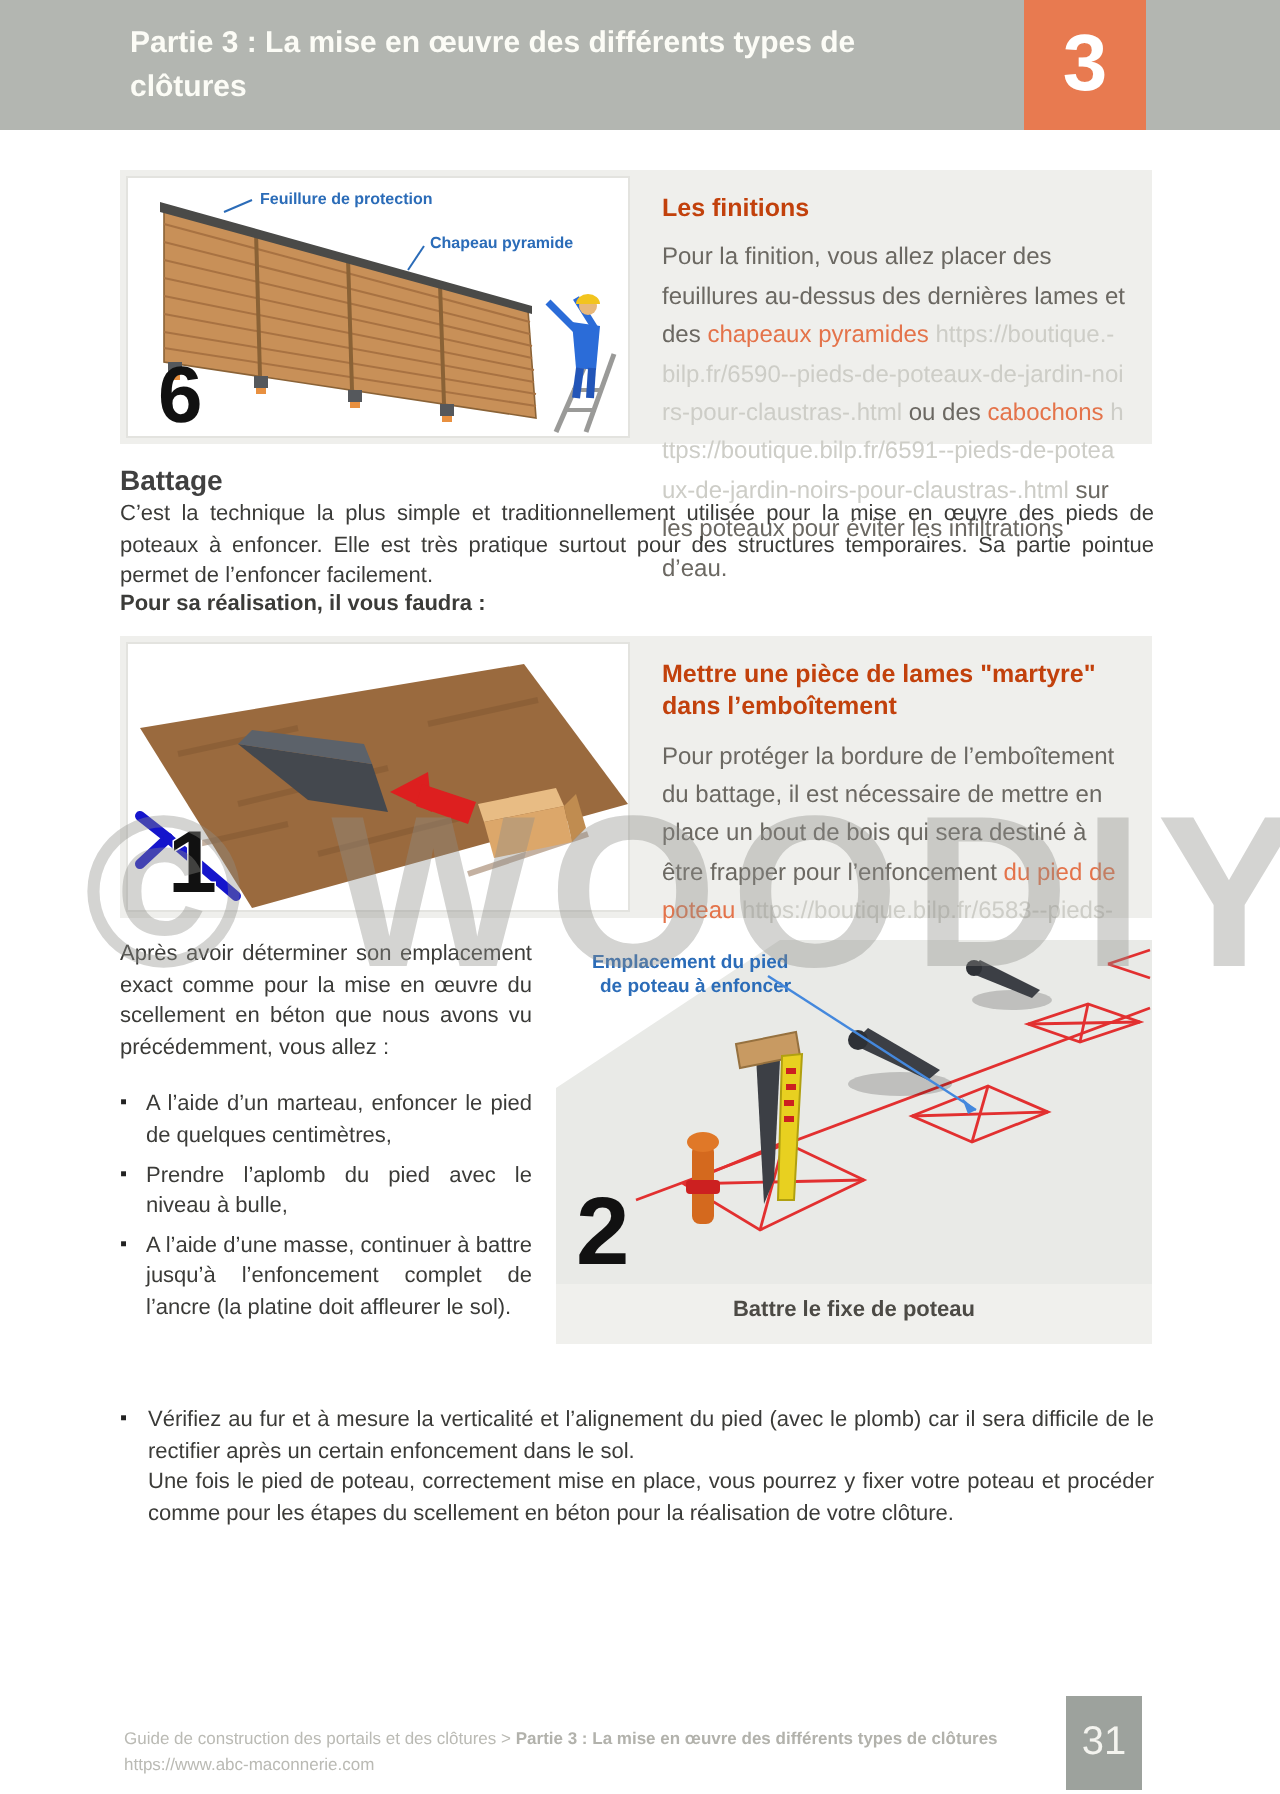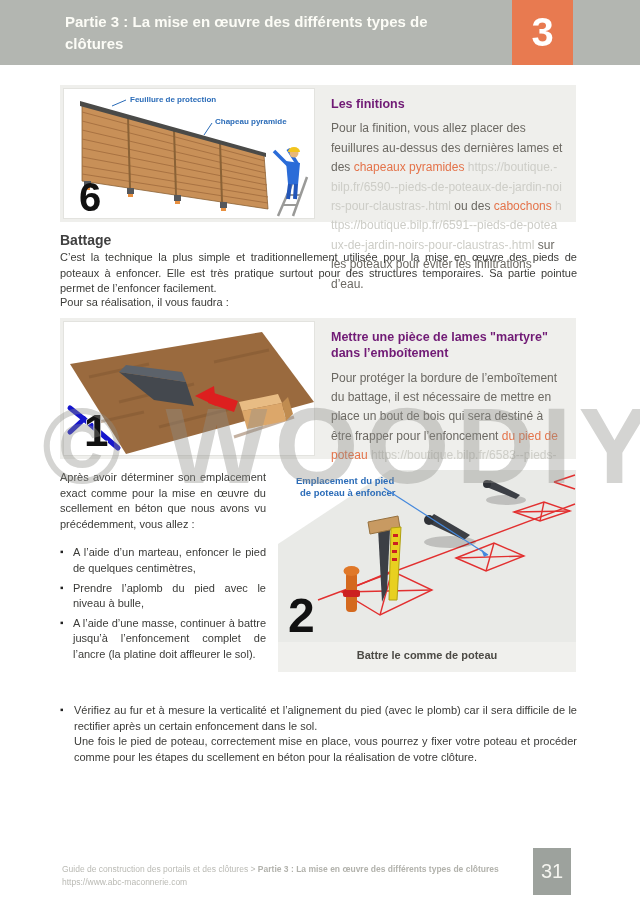--- a/index.html
+++ b/index.html
@@ -22,21 +22,21 @@
   
   .panel{
     position:absolute;left:60px;width:516px;background:#efefec;
     display:flex;align-items:stretch;
   }
   .panel-img{
     background:#7dd3fc;border:1px solid #e3e3df;margin:3px;flex:0 0 250px;
     display:flex;align-items:center;justify-content:center;overflow:hidden;
   }
   .panel-text{flex:1;padding:9px 13px 8px 13px;}
-  .panel-heading{font-size:12.5px;font-weight:bold;color:#701a75;margin:2px 0 7px 0;line-height:1.3;}
+  .panel-heading{font-size:12.5px;font-weight:bold;color:#c2410c;margin:2px 0 7px 0;line-height:1.3;}
   .panel-body{font-size:12px;color:#6b6862;line-height:1.62;}
   .link-orange{color:#e4734a;}
   .link-url{color:#cdcdc7;word-break:break-all;overflow-wrap:anywhere;}
   
   .section-heading{
     position:absolute;left:60px;font-size:14px;font-weight:bold;color:#404040;
   }
   .body-par{
     position:absolute;left:60px;width:517px;font-size:11px;line-height:1.42;
     color:#3b3b38;text-align:justify;
@@ -157,21 +157,21 @@
     </svg>
   </div>
   <div class="panel-text">
     <div class="panel-heading">Les finitions</div>
     <div class="panel-body"><span>Pour la finition, vous allez placer des feuillures au-dessus des dernières lames et des </span><span class="link-orange">chapeaux pyramides</span><span class="link-url"> https://boutique.-bilp.fr/6590--pieds-de-poteaux-de-jardin-noirs-pour-claustras-.html </span><span>ou des </span><span class="link-orange">cabochons</span><span class="link-url"> https://boutique.bilp.fr/6591--pieds-de-poteaux-de-jardin-noirs-pour-claustras-.html </span><span>sur les poteaux pour éviter les infiltrations d’eau.</span></div>
   </div>
 </div>
 
 <div class="section-heading" style="top:232px;">Battage</div>
 <div class="body-par" style="top:250px;">C’est la technique la plus simple et traditionnellement utilisée pour la mise en œuvre des pieds de poteaux à enfoncer. Elle est très pratique surtout pour des structures temporaires. Sa partie pointue permet de l’enfoncer facilement.</div>
-<div class="body-par" style="top:295px;">Pour sa réalisation, il vous faudra :</div>
+<div class="body-par" style="top:295px;font-weight:bold;">Pour sa réalisation, il vous faudra :</div>
 
 <div class="panel" style="top:318px;height:141px;">
   <div class="panel-img">
     <svg width="250" height="133" viewBox="0 0 250 133">
       <rect x="0" y="0" width="250" height="133" fill="#ffffff"></rect>
 
       <polygon points="6,42 198,10 250,80 62,132" fill="#9a6a3e"></polygon>
       <g stroke="#7e5530" stroke-width="3" opacity="0.45">
         <line x1="25" y1="55" x2="85" y2="42"></line>
           <line x1="55" y1="80" x2="130" y2="62"></line>
@@ -277,21 +277,21 @@
     </g>
 
     <g>
       <text x="18" y="14" font-size="9.5" font-weight="bold" fill="#2b6cb8">Emplacement du pied</text>
       <text x="22" y="26" font-size="9.5" font-weight="bold" fill="#2b6cb8">de poteau à enfoncer</text>
       <line x1="106" y1="18" x2="210" y2="85" stroke="#4488dd" stroke-width="1.2"></line>
       <polygon points="210,85 203,79 206,87" fill="#4488dd"></polygon>
     </g>
     <text x="10" y="162" font-size="48" font-weight="bold" fill="#111111">2</text>
   </svg>
-  <div class="caption">Battre le comme de poteau</div>
+  <div class="caption">Battre le fixe de poteau</div>
 </div>
 
 <div class="verify">
   <span class="marker">▪</span>
   <div class="vtext">
     <div>Vérifiez au fur et à mesure la verticalité et l’alignement du pied (avec le plomb) car il sera difficile de le rectifier après un certain enfoncement dans le sol.</div>
     <div>Une fois le pied de poteau, correctement mise en place, vous pourrez y fixer votre poteau et procéder comme pour les étapes du scellement en béton pour la réalisation de votre clôture.</div>
   </div>
 </div>
 

